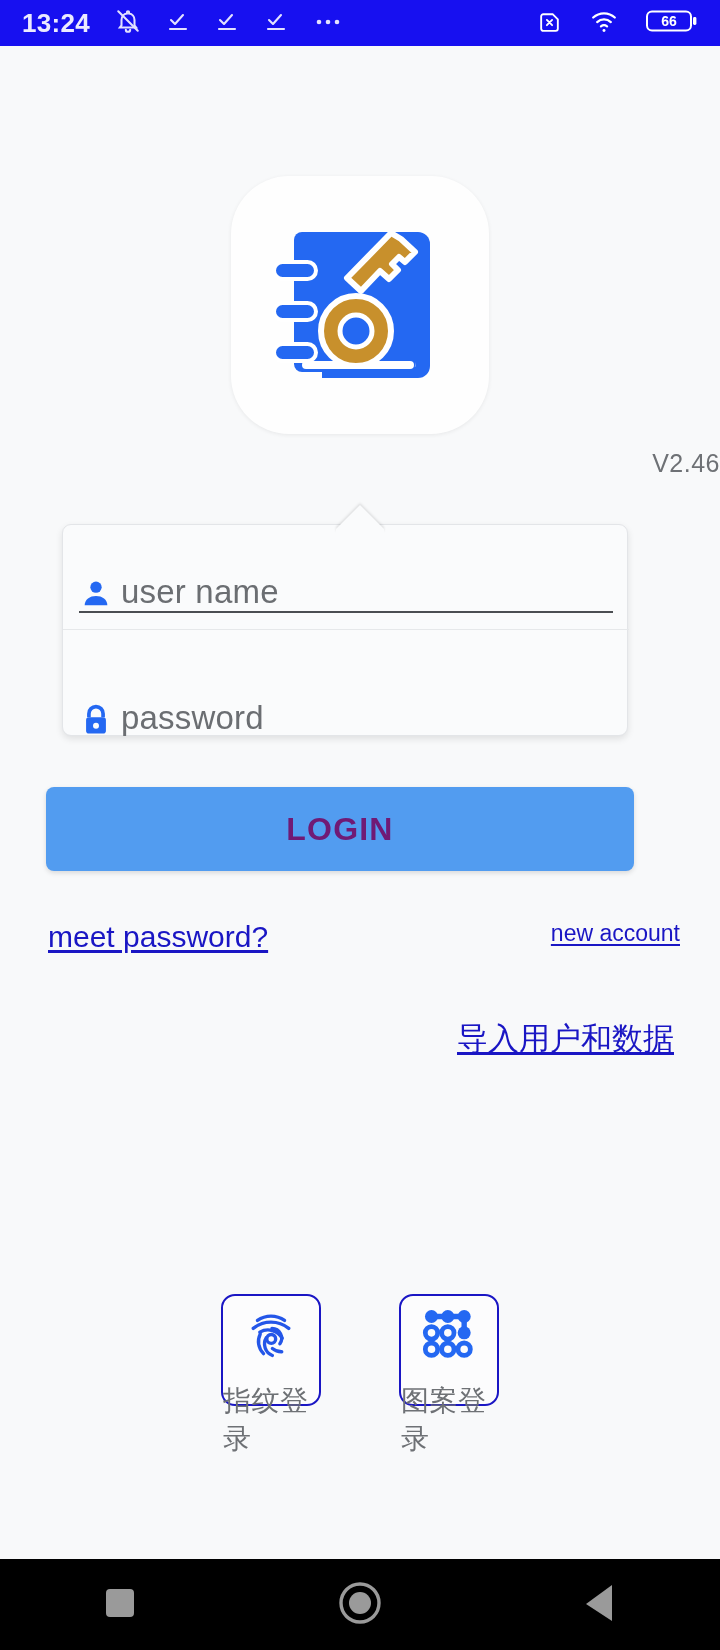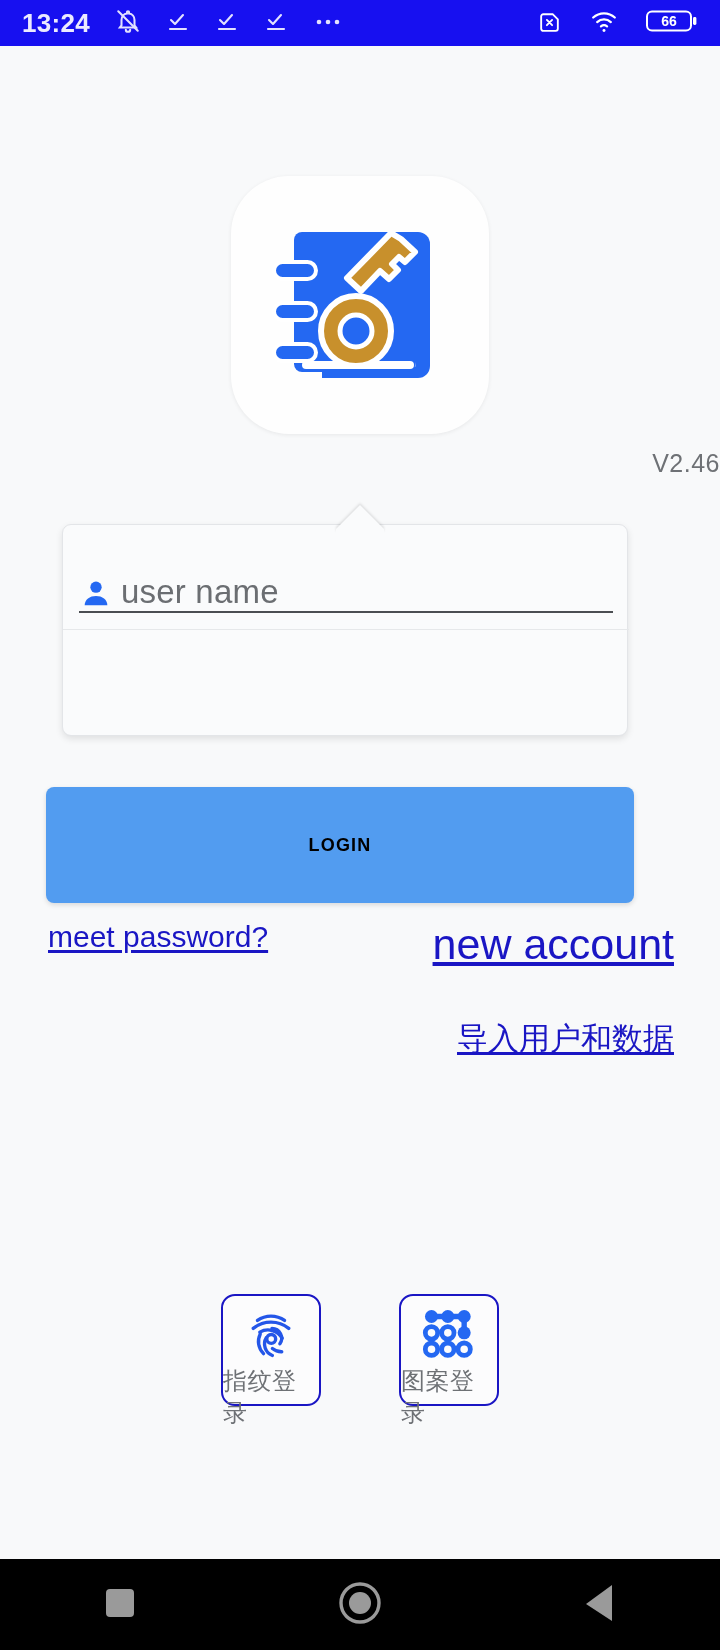--- a/index.html
+++ b/index.html
@@ -54,49 +54,49 @@
   .field{ position:absolute; left:0; width:566px; display:flex; align-items:center; padding:0 16px; }
   .field-user{ top:0; height:105px; border-bottom:1px solid #e6e8ea; }
   .field-pass{ top:106px; height:106px; }
   .field-inner{ display:flex; align-items:flex-end; width:100%; height:100%; }
   .field-user .field-inner{ border-bottom:2px solid #4b4e52; height:72px; align-self:flex-end; margin-bottom:16px; }
   .field-icon{ flex:0 0 auto; margin-right:8px; display:flex; align-items:center; }
   .field-text{ font-size:33px; color:#6b6e72; letter-spacing:.2px; }
 
   
   .login-btn{
-    position:absolute; top:787px; left:46px; width:588px; height:116px;
+    position:absolute; top:787px; left:46px; width:588px; height:84px;
     background:#529cf0; border:none; border-radius:8px;
-    color:#000000; font-size:18px; font-weight:700; letter-spacing:1.2px;
+    color:#701a75; font-size:32px; font-weight:700; letter-spacing:1.2px;
     box-shadow:0 2px 5px rgba(0,0,0,.13); cursor:pointer;
     font-family:"Liberation Sans",sans-serif;
   }
 
   
   .link{
     position:absolute; color:#1a16c4; text-decoration:underline;
     text-underline-offset:3px; cursor:pointer; white-space:nowrap;
   }
   .link-problem{ top:920px; left:48px; font-size:30px; }
-  .link-newacct{ top:920px; right:46px; font-size:43px; }
+  .link-newacct{ top:920px; right:40px; font-size:23px; }
   .link-import{ top:1018px; right:46px; font-size:31px; }
 
   
   .bio-row{
     position:absolute; top:1294px; left:0; width:720px;
     display:flex; justify-content:center; gap:78px;
   }
   .bio-btn{
     width:100px; height:112px; border:2px solid #1a16c4; border-radius:14px;
     background:#fcfcfd; display:flex; flex-direction:column;
     align-items:center; justify-content:flex-start; padding-top:10px;
     cursor:pointer;
   }
   .bio-icon{ height:62px; display:flex; align-items:center; justify-content:center; }
-  .bio-label{ font-size:24px; color:#6e7175; margin-top:3px; letter-spacing:.5px; }
+  .bio-label{ font-size:28px; color:#6e7175; margin-top:20px; letter-spacing:.5px; }
 
   
   .nav-bar{
     position:absolute; bottom:0; left:0; width:720px; height:91px;
     background:#000; display:flex; align-items:center; justify-content:space-around;
   }
   .nav-btn{ width:120px; height:91px; display:flex; align-items:center; justify-content:center; cursor:pointer; }
 </style>
 </head>
 <body>
@@ -199,20 +199,32 @@
         <span class="field-icon">
           <svg width="34" height="34" viewBox="0 0 24 24" fill="#2468f2">
             <circle cx="12" cy="7.2" r="4"></circle>
             <path d="M4 20c0-4.2 3.6-6.6 8-6.6s8 2.4 8 6.6z"></path>
           </svg>
         </span>
         <span class="field-text">user name</span>
       </div>
     </div>
 
+    <div class="field field-pass">
+      <div class="field-inner">
+        <span class="field-icon">
+          <svg width="34" height="34" viewBox="0 0 24 24" fill="#2468f2">
+            <path d="M7 10V7.5a5 5 0 0 1 10 0V10" fill="none" stroke="#2468f2" stroke-width="2.6"></path>
+            <rect x="5" y="10" width="14" height="11.5" rx="2"></rect>
+            <circle cx="12" cy="16" r="2.1" fill="#fafbfc"></circle>
+          </svg>
+        </span>
+        <span class="field-text">password</span>
+      </div>
+    </div>
   </div>
 
   <button class="login-btn">LOGIN</button>
 
   <a class="link link-problem">meet password?</a>
   <a class="link link-newacct">new account</a>
   <a class="link link-import">导入用户和数据</a>
 
   <div class="bio-row">
 

